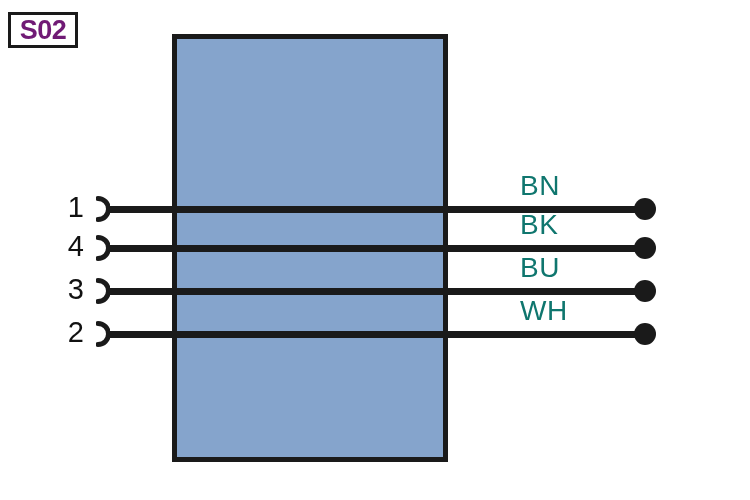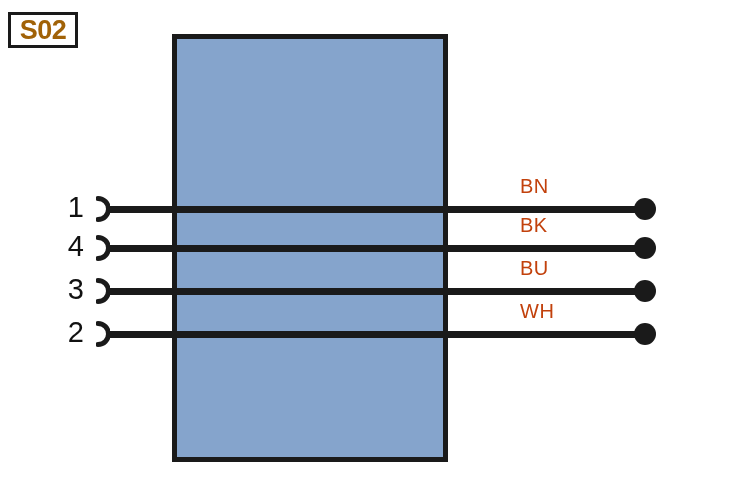--- a/index.html
+++ b/index.html
@@ -26,21 +26,21 @@
     border: 3px solid #1a1a1a;
     background: #ffffff;
     box-sizing: border-box;
     display: flex;
     align-items: center;
     justify-content: center;
   }
   .tag-label {
     font-size: 27px;
     font-weight: bold;
-    color: #a16207;
+    color: #701a75;
     letter-spacing: -0.5px;
     line-height: 1;
   }
 
   
   .device-body {
     position: absolute;
     left: 172px;
     top: 34px;
     width: 276px;
@@ -79,22 +79,22 @@
     position: absolute;
     left: 96px;
     top: -13px;
     width: 14px;
     height: 26px;
   }
   .wire-label {
     position: absolute;
     left: 520px;
     top: -40px;
-    font-size: 20px;
-    color: #c2410c;
+    font-size: 28px;
+    color: #0f766e;
     line-height: 34px;
     letter-spacing: 0.5px;
     white-space: nowrap;
   }
   .terminal-dot {
     position: absolute;
     left: 634px;
     top: -11px;
     width: 22px;
     height: 22px;

